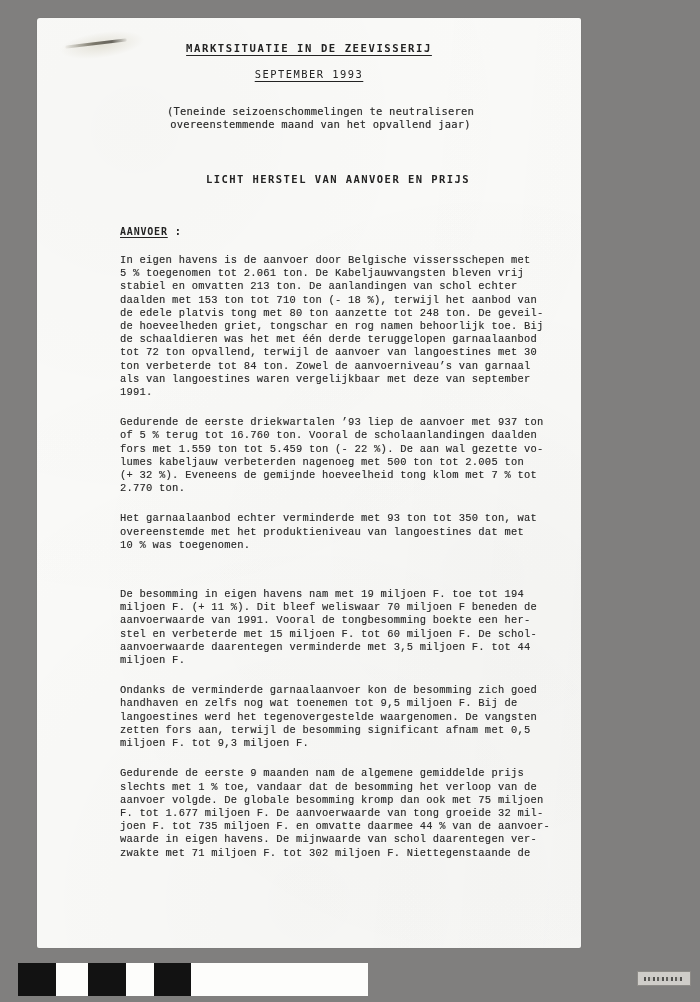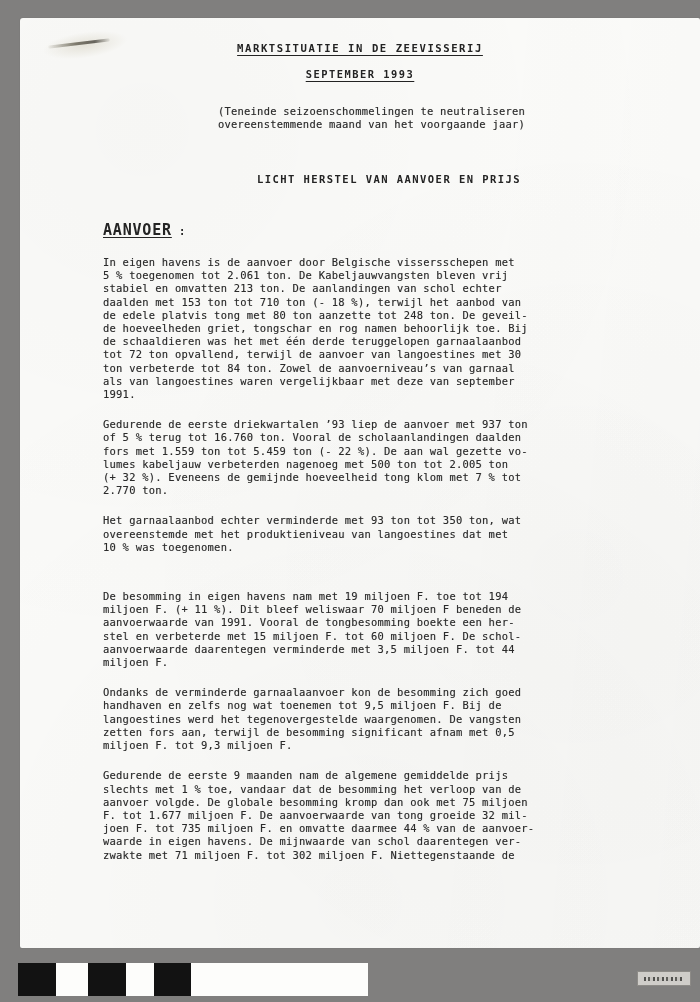--- a/index.html
+++ b/index.html
@@ -18,23 +18,23 @@
   
   #scan-backdrop {
     position: absolute;
     inset: 0;
     background: #807f7e;
   }
 
   
   #page-sheet {
     position: absolute;
-    left: 20px;
+    left: 37px;
     top: 18px;
-    width: 680px;
+    width: 544px;
     height: 930px;
     background: #fbfbf9;
     border-radius: 3px 2px 2px 2px;
     box-shadow: 0 0 0 1px rgba(120,120,118,0.35);
     overflow: hidden;
   }
   
   #page-sheet::after {
     content: "";
     position: absolute;
@@ -98,21 +98,21 @@
     color: #232323;
     text-decoration: underline;
     text-underline-offset: 2.5px;
   }
   .doc-subtitle {
     position: absolute;
     top: 50px;
     left: 0;
     width: 100%;
     text-align: center;
-    font-weight: bold;
+    font-weight: normal;
     font-size: 10.4px;
     letter-spacing: 1.5px;
     color: #232323;
     text-decoration: underline;
     text-underline-offset: 2.5px;
   }
 
   .intro-block {
     position: absolute;
     top: 87px;
@@ -141,39 +141,40 @@
   
   #body-column {
     position: absolute;
     left: 83px;
     top: 202px;
     width: 530px;
   }
 
   .block-heading {
     font-weight: bold;
-    font-size: 15px;
+    font-size: 10px;
     letter-spacing: 0.8px;
     color: #242424;
     text-decoration: underline;
     text-underline-offset: 2.2px;
     margin: 0 0 17px 0;
     display: inline-block;
   }
   .heading-row { margin-bottom: 0; }
   .heading-colon {
     font-weight: bold;
     font-size: 10.4px;
     letter-spacing: 0.8px;
     color: #242424;
     text-decoration: none;
   }
 
   p.para {
     margin: 0 0 17px 0;
+    font-family: Liberation Mono, monospace;
   }
   p.para:last-child { margin-bottom: 17px; }
   .spacer-lg { height: 19px; }
 
   
   #calibration-strip {
     position: absolute;
     left: 18px;
     top: 963px;
     width: 350px;
@@ -216,21 +217,21 @@
 
     <div id="pen-mark-halo"></div>
     <div id="pen-mark"></div>
 
     <div class="doc-title">MARKTSITUATIE IN DE ZEEVISSERIJ</div>
 
     <div class="doc-subtitle">SEPTEMBER 1993</div>
 
     <div class="intro-block">
       <span class="typed">(Teneinde seizoenschommelingen te neutraliseren</span>
-      <span class="typed">overeenstemmende maand van het voorgaande jaar)</span>
+      <span class="typed">overeenstemmende maand van het opvallend jaar)</span>
     </div>
 
     <div class="section-headline">LICHT HERSTEL VAN AANVOER EN PRIJS</div>
 
     <div id="body-column">
 
       <div class="heading-row">
         <span class="block-heading">AANVOER</span><span class="heading-colon"> :</span>
       </div>
 

